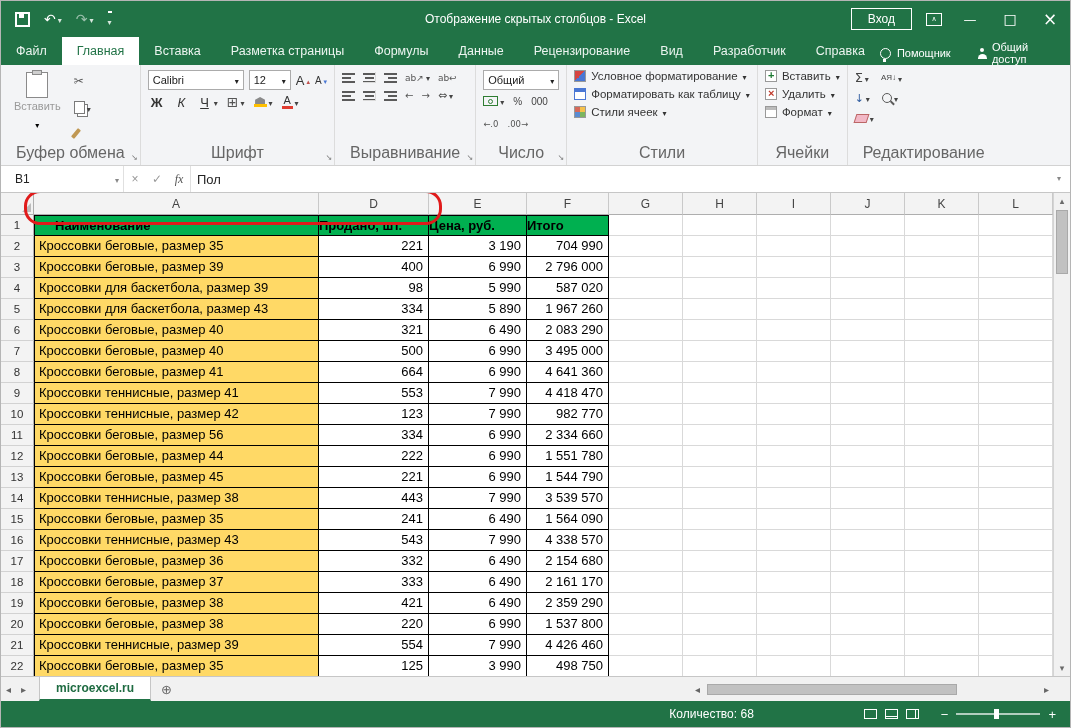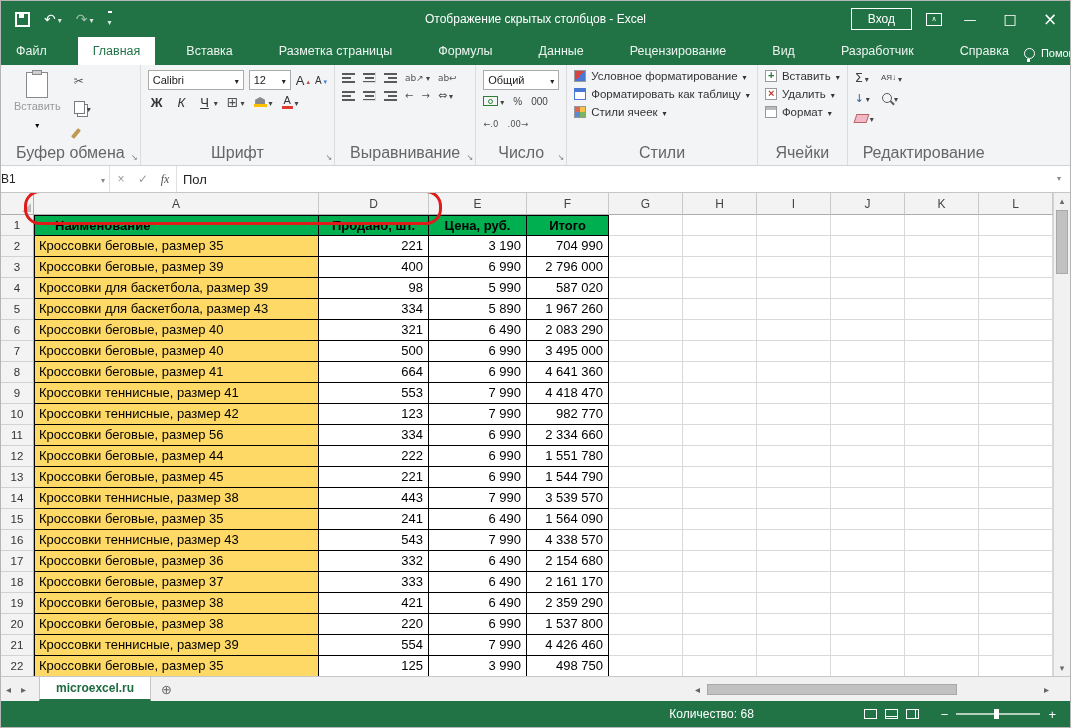--- a/index.html
+++ b/index.html
@@ -23,21 +23,21 @@
   .tb-right{margin-left:auto;display:flex;align-items:center;height:100%;}
   .login-btn{border:1px solid #fff;padding:3px 16px;margin-right:14px;font-size:12px;cursor:default;}
   .ic-ribbon{width:14px;height:11px;border:1px solid #fff;display:inline-flex;align-items:center;justify-content:center;font-size:7px;margin-right:8px;}
   .winbtn{width:40px;height:100%;display:flex;align-items:center;justify-content:center;font-size:13px;}
   .gi-min::before{content:"—";}
   .gi-max::before{content:"□";font-size:14px;}
   .gi-close::before{content:"×";font-size:17px;}
 
   
   .tabrow{height:28px;background:#217346;display:flex;align-items:flex-end;flex:none;color:#fff;}
-  .tabs{display:flex;height:100%;align-items:stretch;gap:16px;}
+  .tabs{display:flex;height:100%;align-items:stretch;}
   .rtab{padding:0 15px;display:flex;align-items:center;font-size:12.5px;color:#ecf5f0;cursor:default;white-space:nowrap;}
   .rtab.active{background:#fff;color:#217346;}
   .tabrow-right{margin-left:auto;display:flex;align-items:center;gap:26px;padding-right:16px;font-size:11px;}
   .trr-item{display:flex;align-items:center;gap:6px;}
   .ic-bulb{width:9px;height:9px;border:1.5px solid #fff;border-radius:50%;position:relative;display:inline-block;}
   .ic-bulb::after{content:"";position:absolute;left:2px;bottom:-4px;width:3px;height:3px;background:#fff;}
   .ic-person{width:11px;height:11px;position:relative;display:inline-block;}
   .ic-person::before{content:"";position:absolute;top:0;left:3.5px;width:4px;height:4px;border-radius:50%;background:#fff;}
   .ic-person::after{content:"";position:absolute;bottom:0;left:1px;width:9px;height:4.5px;border-radius:5px 5px 0 0;background:#fff;}
 
@@ -119,41 +119,41 @@
   .gi-sum::before{content:"Σ";font-size:13px;color:#444;}
   .gi-filldown::before{content:"↓";font-size:11px;color:#2e5b9f;}
   .ic-eraser{width:11px;height:7px;background:#f2b8c6;border:1px solid #b66;transform:skewX(-18deg);display:inline-block;}
   .ic-sortaz{font-size:8px;color:#444;}
   .ic-sortaz::after{content:"АЯ↓";}
   .ic-search{width:8px;height:8px;border:1.5px solid #5a5a5a;border-radius:50%;position:relative;display:inline-block;}
   .ic-search::after{content:"";position:absolute;width:5px;height:1.5px;background:#5a5a5a;transform:rotate(45deg);right:-4px;bottom:-1px;}
 
   
   .formulabar{height:26px;background:#fff;border-bottom:1px solid #c6c6c6;display:flex;align-items:stretch;flex:none;font-size:12px;}
-  .namebox{width:108px;display:flex;align-items:center;padding-left:0;color:#222;border-right:1px solid #e0e0e0;}
+  .namebox{width:108px;display:flex;align-items:center;padding-left:14px;color:#222;border-right:1px solid #e0e0e0;}
   .namebox .dd{margin-left:auto;margin-right:4px;color:#888;}
   .fb-btns{display:flex;align-items:center;gap:0;border-right:1px solid #e0e0e0;}
   .fb-btn{width:22px;text-align:center;color:#999;font-size:12px;}
   .fb-fx{font-style:italic;color:#555;font-family:"Liberation Serif",serif;}
   .fb-value{flex:1;display:flex;align-items:center;padding-left:6px;color:#222;font-size:13px;}
   .fb-expand{width:22px;display:flex;align-items:center;justify-content:center;color:#888;}
 
   
   .gridzone{flex:1;display:flex;position:relative;overflow:hidden;background:#fff;}
   .sheet-grid{display:grid;grid-template-columns:33px 285px 110px 98px 82px repeat(6,74px);grid-template-rows:22px repeat(22,21px);align-content:start;flex:none;}
   .corner{background:#f3f3f3;border-right:1px solid #aeaeae;border-bottom:1px solid #aeaeae;position:relative;}
   .corner::after{content:"";position:absolute;right:2px;bottom:2px;border-left:9px solid transparent;border-bottom:9px solid #bcbcbc;}
   .colhead{background:#f3f3f3;border-right:1px solid #c9c9c9;border-bottom:1px solid #aeaeae;display:flex;align-items:center;justify-content:center;font-size:12px;color:#444;}
   .rowhead{background:#f3f3f3;border-right:1px solid #aeaeae;border-bottom:1px solid #d2d2d2;display:flex;align-items:center;justify-content:center;font-size:11.5px;color:#333;}
   .c{font-size:13px;line-height:20px;background:#fff;border-right:1px solid #d9d9d9;border-bottom:1px solid #d9d9d9;box-sizing:border-box;overflow:hidden;white-space:nowrap;}
   .c.a{background:#ffd966;border-right:1px solid #000;border-bottom:1px solid #000;border-left:1px solid #000;padding-left:4px;color:#000;}
   .c.n{border-right:1px solid #000;border-bottom:1px solid #000;text-align:right;padding-right:5px;color:#000;}
   .c.h{background:#00b050;font-weight:bold;border-right:1px solid #000;border-bottom:1px solid #000;border-top:1px solid #000;color:#000;}
   .c.hA{border-left:1px solid #000;padding-left:20px;text-align:left;}
-  .c.hN{text-align:center;}
+  .c.hN{text-align:left;}
   .highlight-oval{position:absolute;left:23px;top:-3px;width:412px;height:29px;border:3px solid #e01b1b;border-radius:16px;z-index:5;pointer-events:none;}
 
   .vscroll{width:16px;background:#f1f1f1;border-left:1px solid #d4d4d4;display:flex;flex-direction:column;align-items:center;flex:none;margin-left:auto;}
   .vscroll .arr{height:16px;display:flex;align-items:center;justify-content:center;color:#6a6a6a;font-size:9px;width:100%;}
   .vthumb{width:12px;height:64px;background:#c1c1c1;border:1px solid #a9a9a9;margin-top:1px;box-sizing:border-box;}
   .vscroll .spacer{flex:1;}
 
   
   .tabsbar{height:24px;background:#f1f1f1;border-top:1px solid #c6c6c6;display:flex;align-items:stretch;flex:none;font-size:12px;}
   .tn{display:flex;align-items:center;color:#666;padding:0 5px;font-size:10px;}

